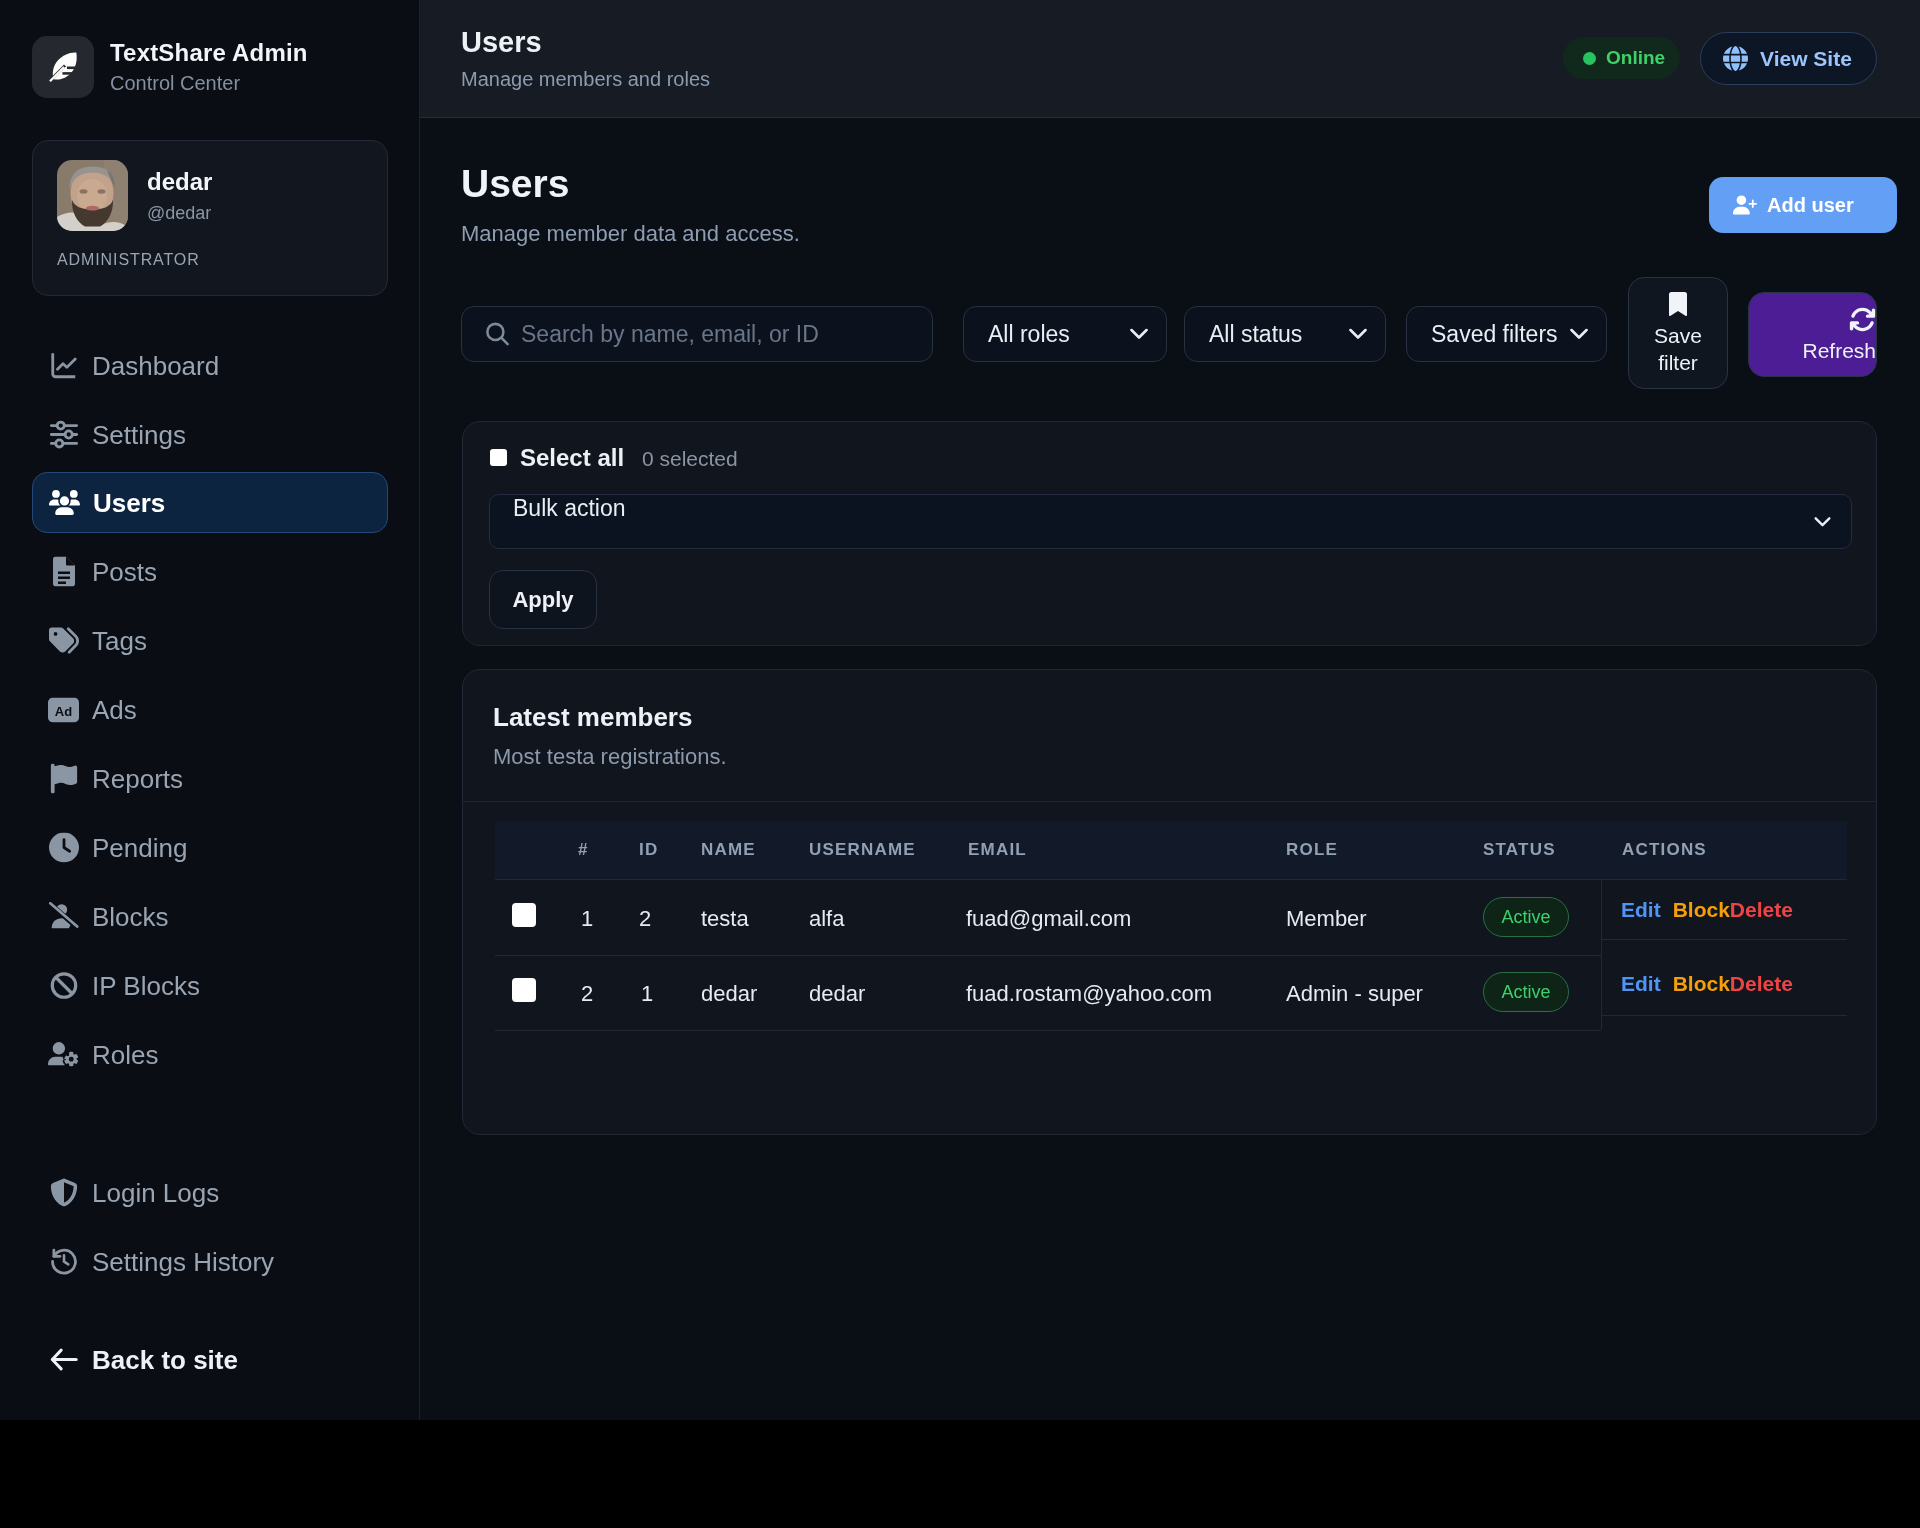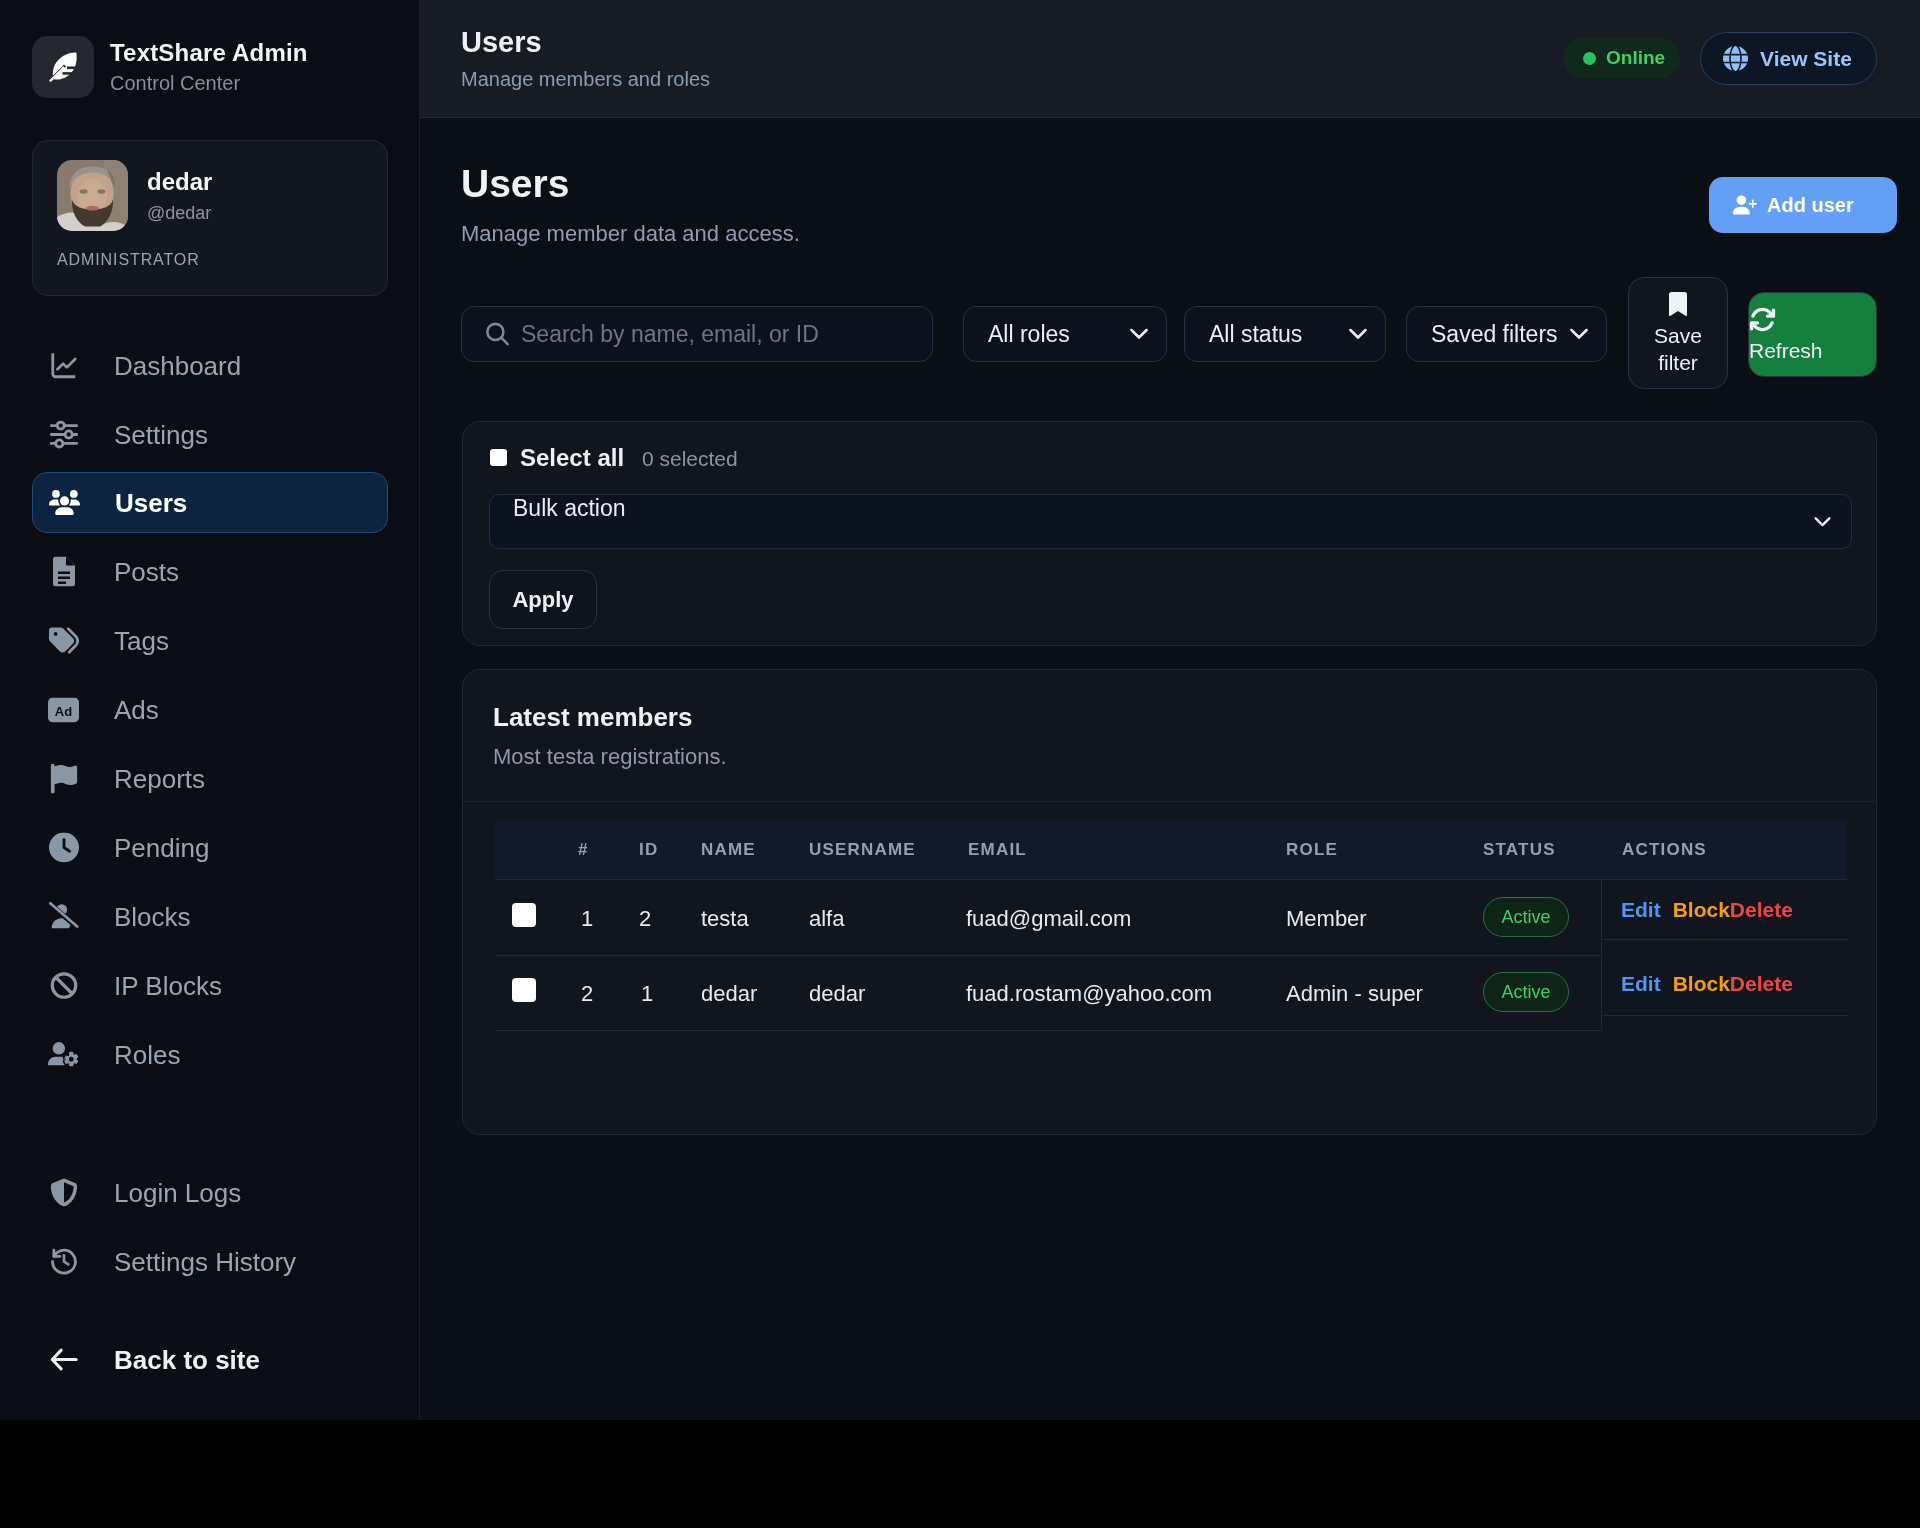--- a/index.html
+++ b/index.html
@@ -11,21 +11,21 @@
 #logo { position:absolute; left:32px; top:36px; width:62px; height:62px; border-radius:15px; background:#25292f; display:flex; align-items:center; justify-content:center; }
 #brand-title { position:absolute; left:110px; top:39px; font-size:24px; font-weight:bold; color:#f2f5f9; letter-spacing:.2px; }
 #brand-sub { position:absolute; left:110px; top:72px; font-size:20px; color:#848f9f; }
 #usercard { position:absolute; left:32px; top:140px; width:356px; height:156px; border-radius:16px; background:#12161e; border:1px solid #232a36; }
 #avatar { position:absolute; left:24px; top:19px; width:71px; height:71px; border-radius:15px; overflow:hidden; }
 #uname { position:absolute; left:114px; top:27px; font-size:24px; font-weight:bold; color:#f2f5f9; }
 #uhandle { position:absolute; left:114px; top:62px; font-size:18px; color:#8b95a5; }
 #urole { position:absolute; left:24px; top:110px; font-size:16px; letter-spacing:0.9px; color:#9aa5b4; }
 .nav { position:absolute; left:32px; width:356px; height:61px; border-radius:15px; }
 .nav .ic { position:absolute; left:16px; top:50%; transform:translateY(-50%); width:31px; height:31px; display:flex; align-items:center; justify-content:center; }
-.nav .lbl { position:absolute; left:60px; top:50%; transform:translateY(-50%); font-size:26px; color:#9aa5b3; white-space:nowrap;margin-left:22px; }
+.nav .lbl { position:absolute; left:60px; top:50%; transform:translateY(-50%); font-size:26px; color:#9aa5b3; white-space:nowrap; }
 .nav.active { background:#0c2440; border:1.5px solid #22497a; }
 .nav.active .lbl { color:#fff; font-weight:bold; }
 #backtosite .lbl { color:#eef2f7; font-weight:bold; }
 
 
 #topbar { position:absolute; left:420px; top:0; width:1500px; height:118px; background:#161b24; border-bottom:1px solid #242d3a; }
 #tb-title { position:absolute; left:41px; top:26px; font-size:29px; font-weight:bold; color:#eef2f7; }
 #tb-sub { position:absolute; left:41px; top:68px; font-size:20px; color:#8c9cb0; }
 #online { position:absolute; left:1143px; top:37px; width:117px; height:42px; border-radius:21px; background:#10291c; display:flex; align-items:center; }
 #online .dot { width:13px; height:13px; border-radius:50%; background:#27c55f; margin-left:20px; }
@@ -44,21 +44,21 @@
 #search { left:41px; width:472px; }
 #search .ph { position:absolute; left:59px; top:50%; transform:translateY(-50%); font-size:23px; color:#6a7688; white-space:nowrap; }
 .sel { display:flex; align-items:center; }
 .sel .t { margin-left:24px; font-size:23px; color:#e9eef5; }
 .sel svg { position:absolute; right:18px; top:50%; transform:translateY(-50%); }
 #sel-roles { left:543px; width:204px; }
 #sel-status { left:764px; width:202px; }
 #sel-saved { left:986px; width:201px; }
 #savefilter { position:absolute; left:1208px; top:159px; width:100px; height:112px; background:#0f1620; border:1px solid #2a3342; border-radius:16px; text-align:center; }
 #savefilter .t { margin-top:2px; font-size:21px; color:#eef2f7; line-height:27px; }
-#refresh { position:absolute; left:1328px; top:174px; width:129px; height:85px; background:#15803d; border:1px solid #2a3342; border-radius:16px; text-align:left; }
+#refresh { position:absolute; left:1328px; top:174px; width:129px; height:85px; background:#4c1d95; border:1px solid #2a3342; border-radius:16px; text-align:right; }
 #refresh .t { margin-top:2px; font-size:21px; color:#eef2f7; }
 
 
 .card { position:absolute; left:42px; width:1415px; background:#11151d; border:1px solid #1f2835; border-radius:18px; }
 #bulkcard { top:303px; height:225px; }
 .cb { position:absolute; background:#fff; border-radius:3px; }
 #cb-all { left:27px; top:27px; width:17px; height:17px; }
 #selall { position:absolute; left:57px; top:22px; font-size:24px; font-weight:bold; color:#edf1f6; }
 #selcount { position:absolute; left:179px; top:25px; font-size:21px; color:#8a94a3; }
 #bulksel { position:absolute; left:26px; top:72px; width:1363px; height:55px; background:#0c1320; border:1px solid #232d3d; border-radius:10px; display:flex; align-items:flex-start; }

